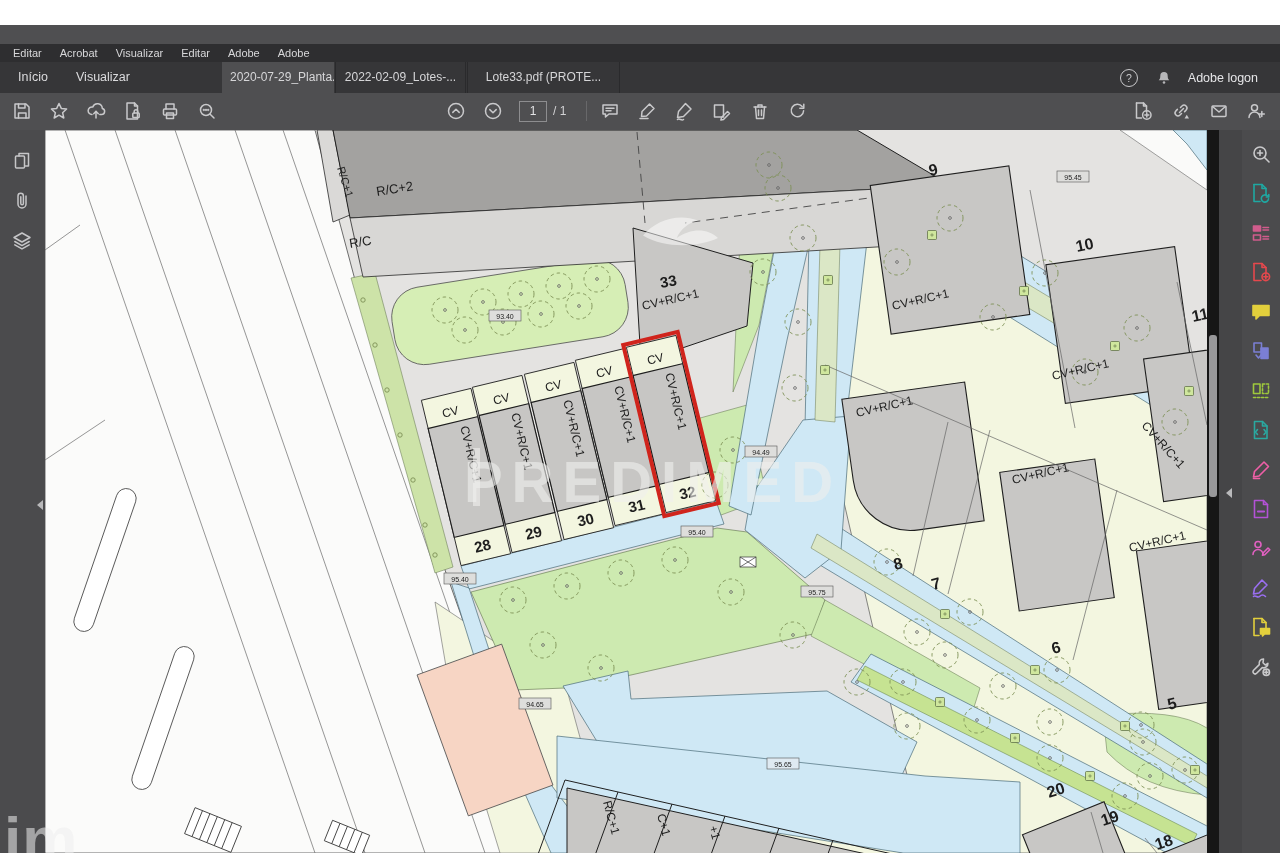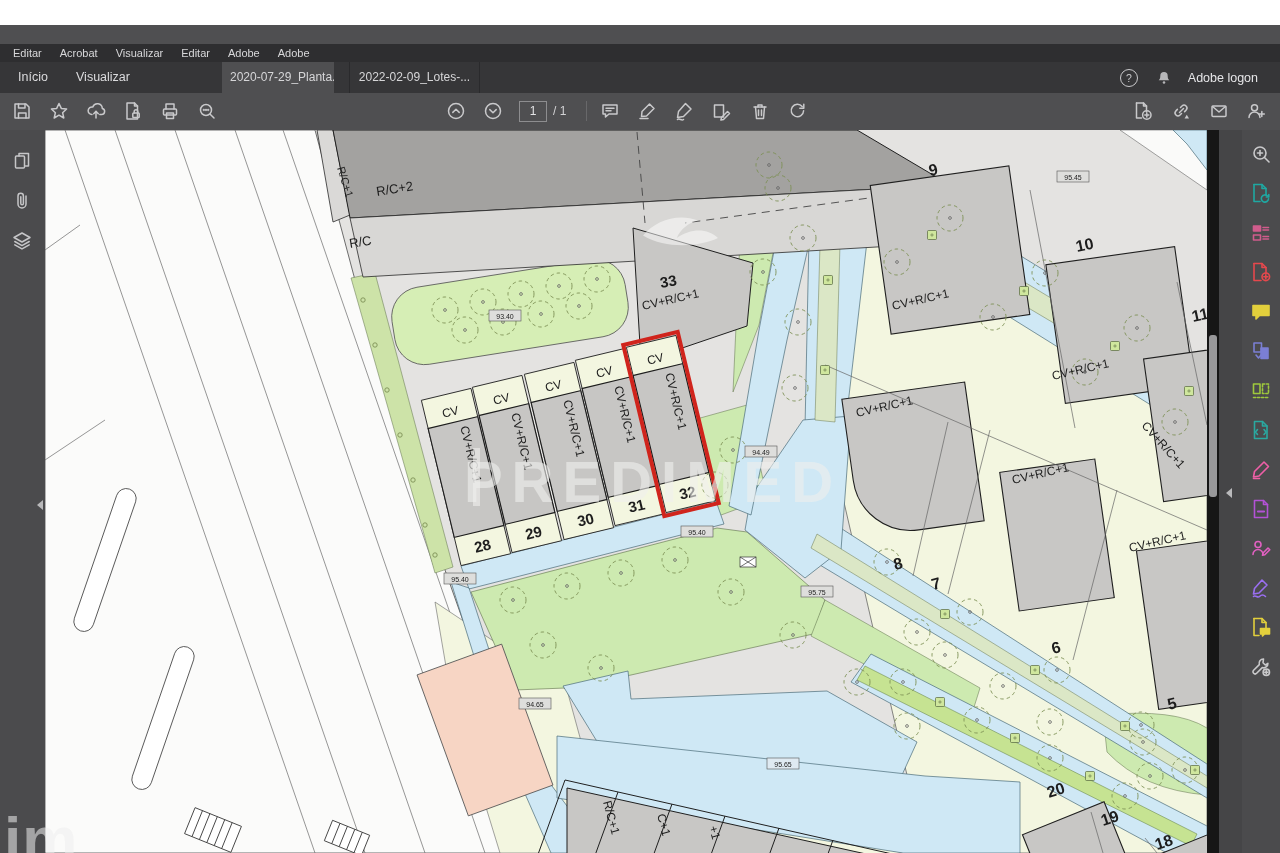--- a/index.html
+++ b/index.html
@@ -64,21 +64,22 @@
     <span class="menu-item">Visualizar</span>
     <span class="menu-item">Editar</span>
     <span class="menu-item">Adobe</span>
     <span class="menu-item">Adobe</span>
   </div>
 
   <div class="tabbar">
     <span class="home-tab" style="left:14px">Início</span>
     <span class="home-tab" style="left:72px">Visualizar</span>
     <span class="doc-tab active" style="left:222px;width:112px"><span>2020-07-29_Planta....</span></span>
-    <span class="doc-tab" style="left:349px;width:131px">2022-02-09_Lotes-...</span>
+    <span class="doc-tab" style="left:335px;width:131px">2022-02-09_Lotes-...</span>
+    <span class="doc-tab" style="left:467px;width:153px">Lote33.pdf (PROTE...</span>
     <span class="tab-right">
       <span class="help-circle">?</span>
       <span style="width:16px;height:18px;display:inline-block">
         <svg width="16" height="18" viewBox="0 0 20 20">
             <path d="M10,2.5 a4.6,4.6 0 0 1 4.6,4.6 c0,3.4 .9,4.6 2,5.7 h-13.2 c1.1,-1.1 2,-2.3 2,-5.7 A4.6,4.6 0 0 1 10,2.5 z" fill="#b6b6b8"></path>
             <circle cx="10" cy="15.6" r="1.6" fill="#b6b6b8"></circle>
           </svg>
       </span>
       <span class="signin">Adobe logon</span>
     </span>

